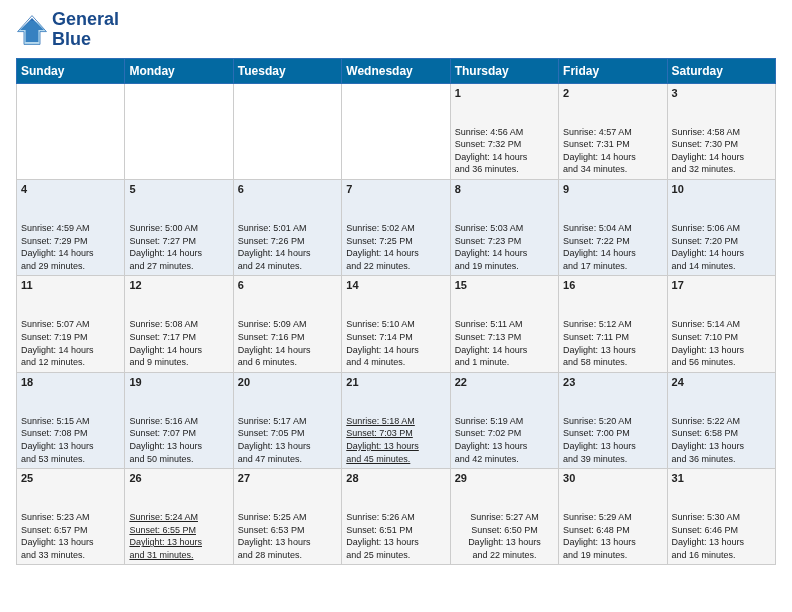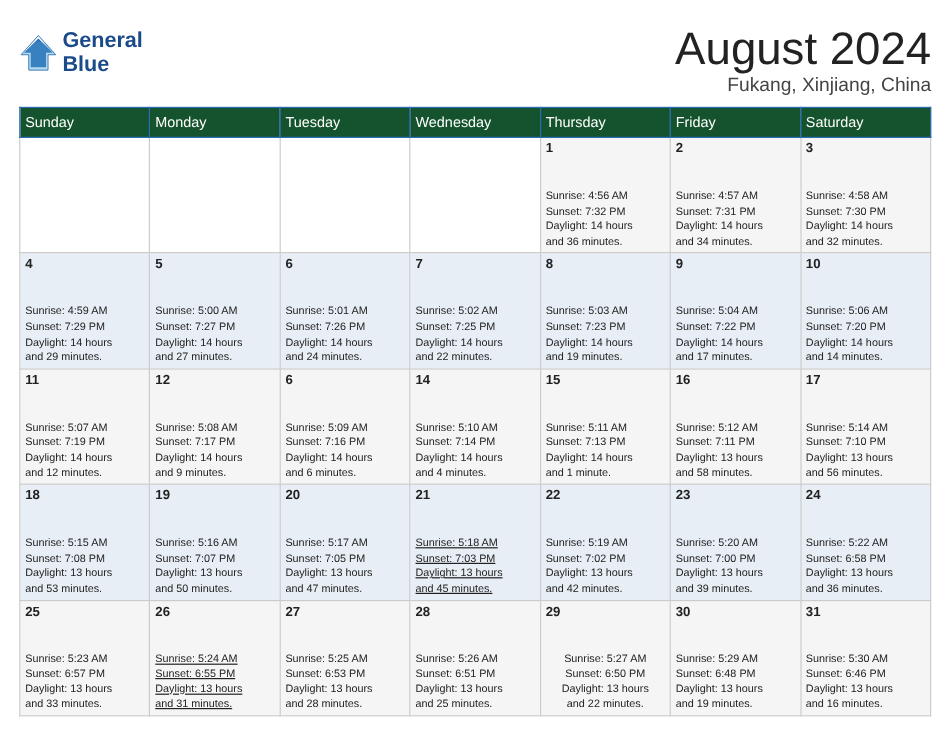--- a/index.html
+++ b/index.html
@@ -6,21 +6,21 @@
     body {
       font-family: Arial, sans-serif;
       background: #fff;
       width: 792px;
       height: 612px;
       overflow: hidden;
     }
     .page {
       width: 792px;
       height: 516px;
-      padding: 20px 16px 10px 16px;
+      padding: 6px 16px 10px 16px;
     }
     .header {
       display: flex;
       justify-content: space-between;
       align-items: flex-start;
       margin-bottom: 8px;
     }
     .logo {
       display: flex;
       align-items: center;
@@ -48,24 +48,24 @@
     .location-title {
       font-size: 16px;
       color: #444;
     }
     .calendar-table {
       width: 100%;
       border-collapse: collapse;
       table-layout: fixed;
     }
     .calendar-table th {
-      background: #14532d;
+      background: #0369a1;
       color: #fff;
       font-size: 12px;
-      font-weight: normal;
+      font-weight: bold;
       padding: 5px 4px;
       text-align: left;
       border: 1px solid #2a6db5;
     }
     .calendar-table td {
       border: 1px solid #ccc;
       vertical-align: top;
       padding: 3px 4px;
       font-size: 9.5px;
       color: #222;
@@ -102,24 +102,20 @@
       <svg class="logo-icon" viewBox="0 0 40 40">
         <rect x="0" y="0" width="40" height="40" fill="white"></rect>
         <polygon points="20,5 35,20 28,20 28,35 12,35 12,20 5,20" fill="#2a6db5"></polygon>
         <polygon points="20,2 38,22 30,22 30,38 10,38 10,22 2,22" fill="none" stroke="#2a6db5" stroke-width="1"></polygon>
         <path d="M 18 8 Q 28 8 34 18 L 38 22 L 30 22 L 30 38 L 10 38 L 10 22 L 2 22 L 18 8 Z" fill="#4a9fd5" opacity="0.4"></path>
       </svg>
       <div class="logo-text">
         <div>General</div>
         <div>Blue</div>
       </div>
-    </div>
-    <div class="title-block">
-      <div class="month-title">August 2024</div>
-      <div class="location-title">Fukang, Xinjiang, China</div>
     </div>
   </div>
 
   <table class="calendar-table">
     <thead>
       <tr>
         <th>Sunday</th>
         <th>Monday</th>
         <th>Tuesday</th>
         <th>Wednesday</th>

